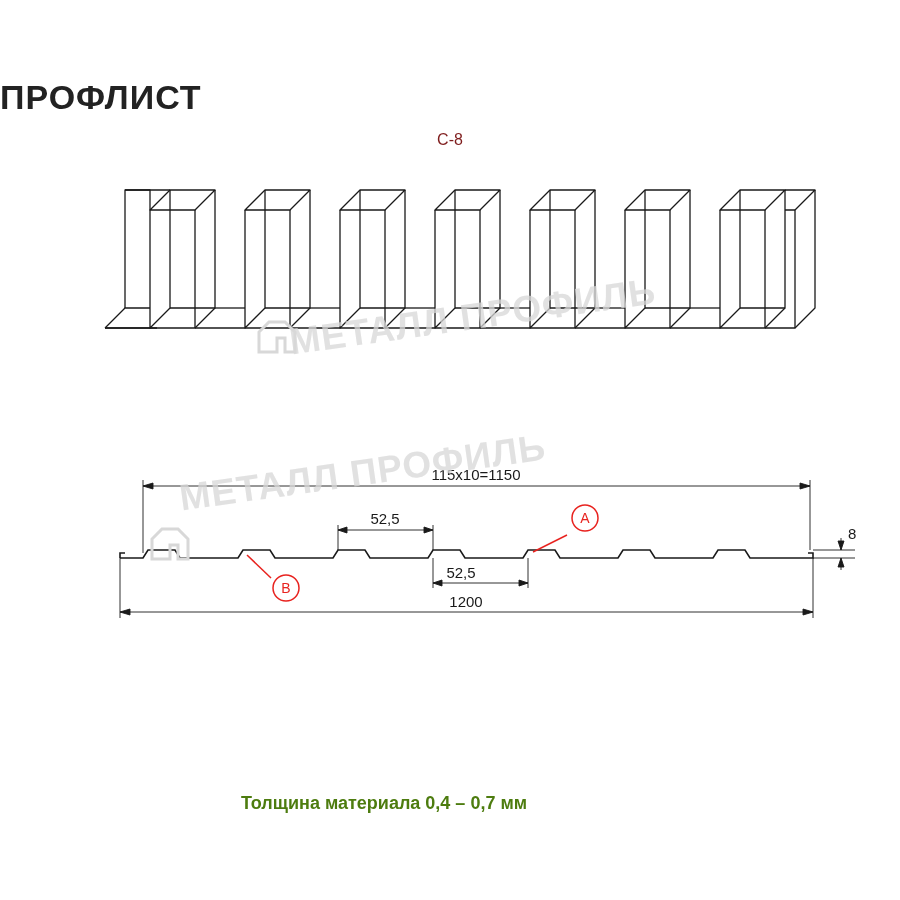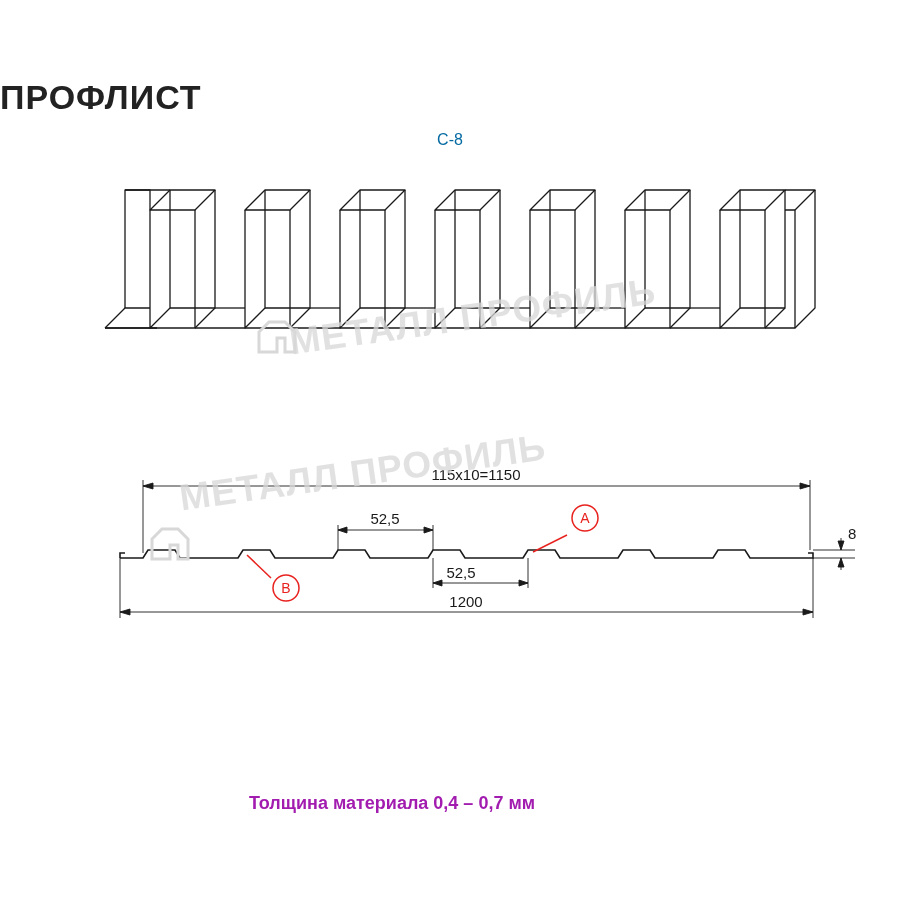--- a/index.html
+++ b/index.html
@@ -29,31 +29,31 @@
     letter-spacing: 1px;
     color: #222;
   }
   .subtitle {
     position: absolute;
     top: 131px;
     left: 0;
     width: 900px;
     text-align: center;
     font-size: 16px;
-    color: #0369a1;
+    color: #7f1d1d;
   }
   .footnote {
     position: absolute;
     top: 793px;
-    left: 8px;
+    left: 0;
     width: 768px;
     text-align: center;
     font-size: 18px;
     font-weight: bold;
-    color: #a21caf;
+    color: #4d7c0f;
   }
   .iso-wrap {
     position: absolute;
     left: 0;
     top: 180px;
     width: 900px;
     height: 210px;
   }
   .sec-wrap {
     position: absolute;

